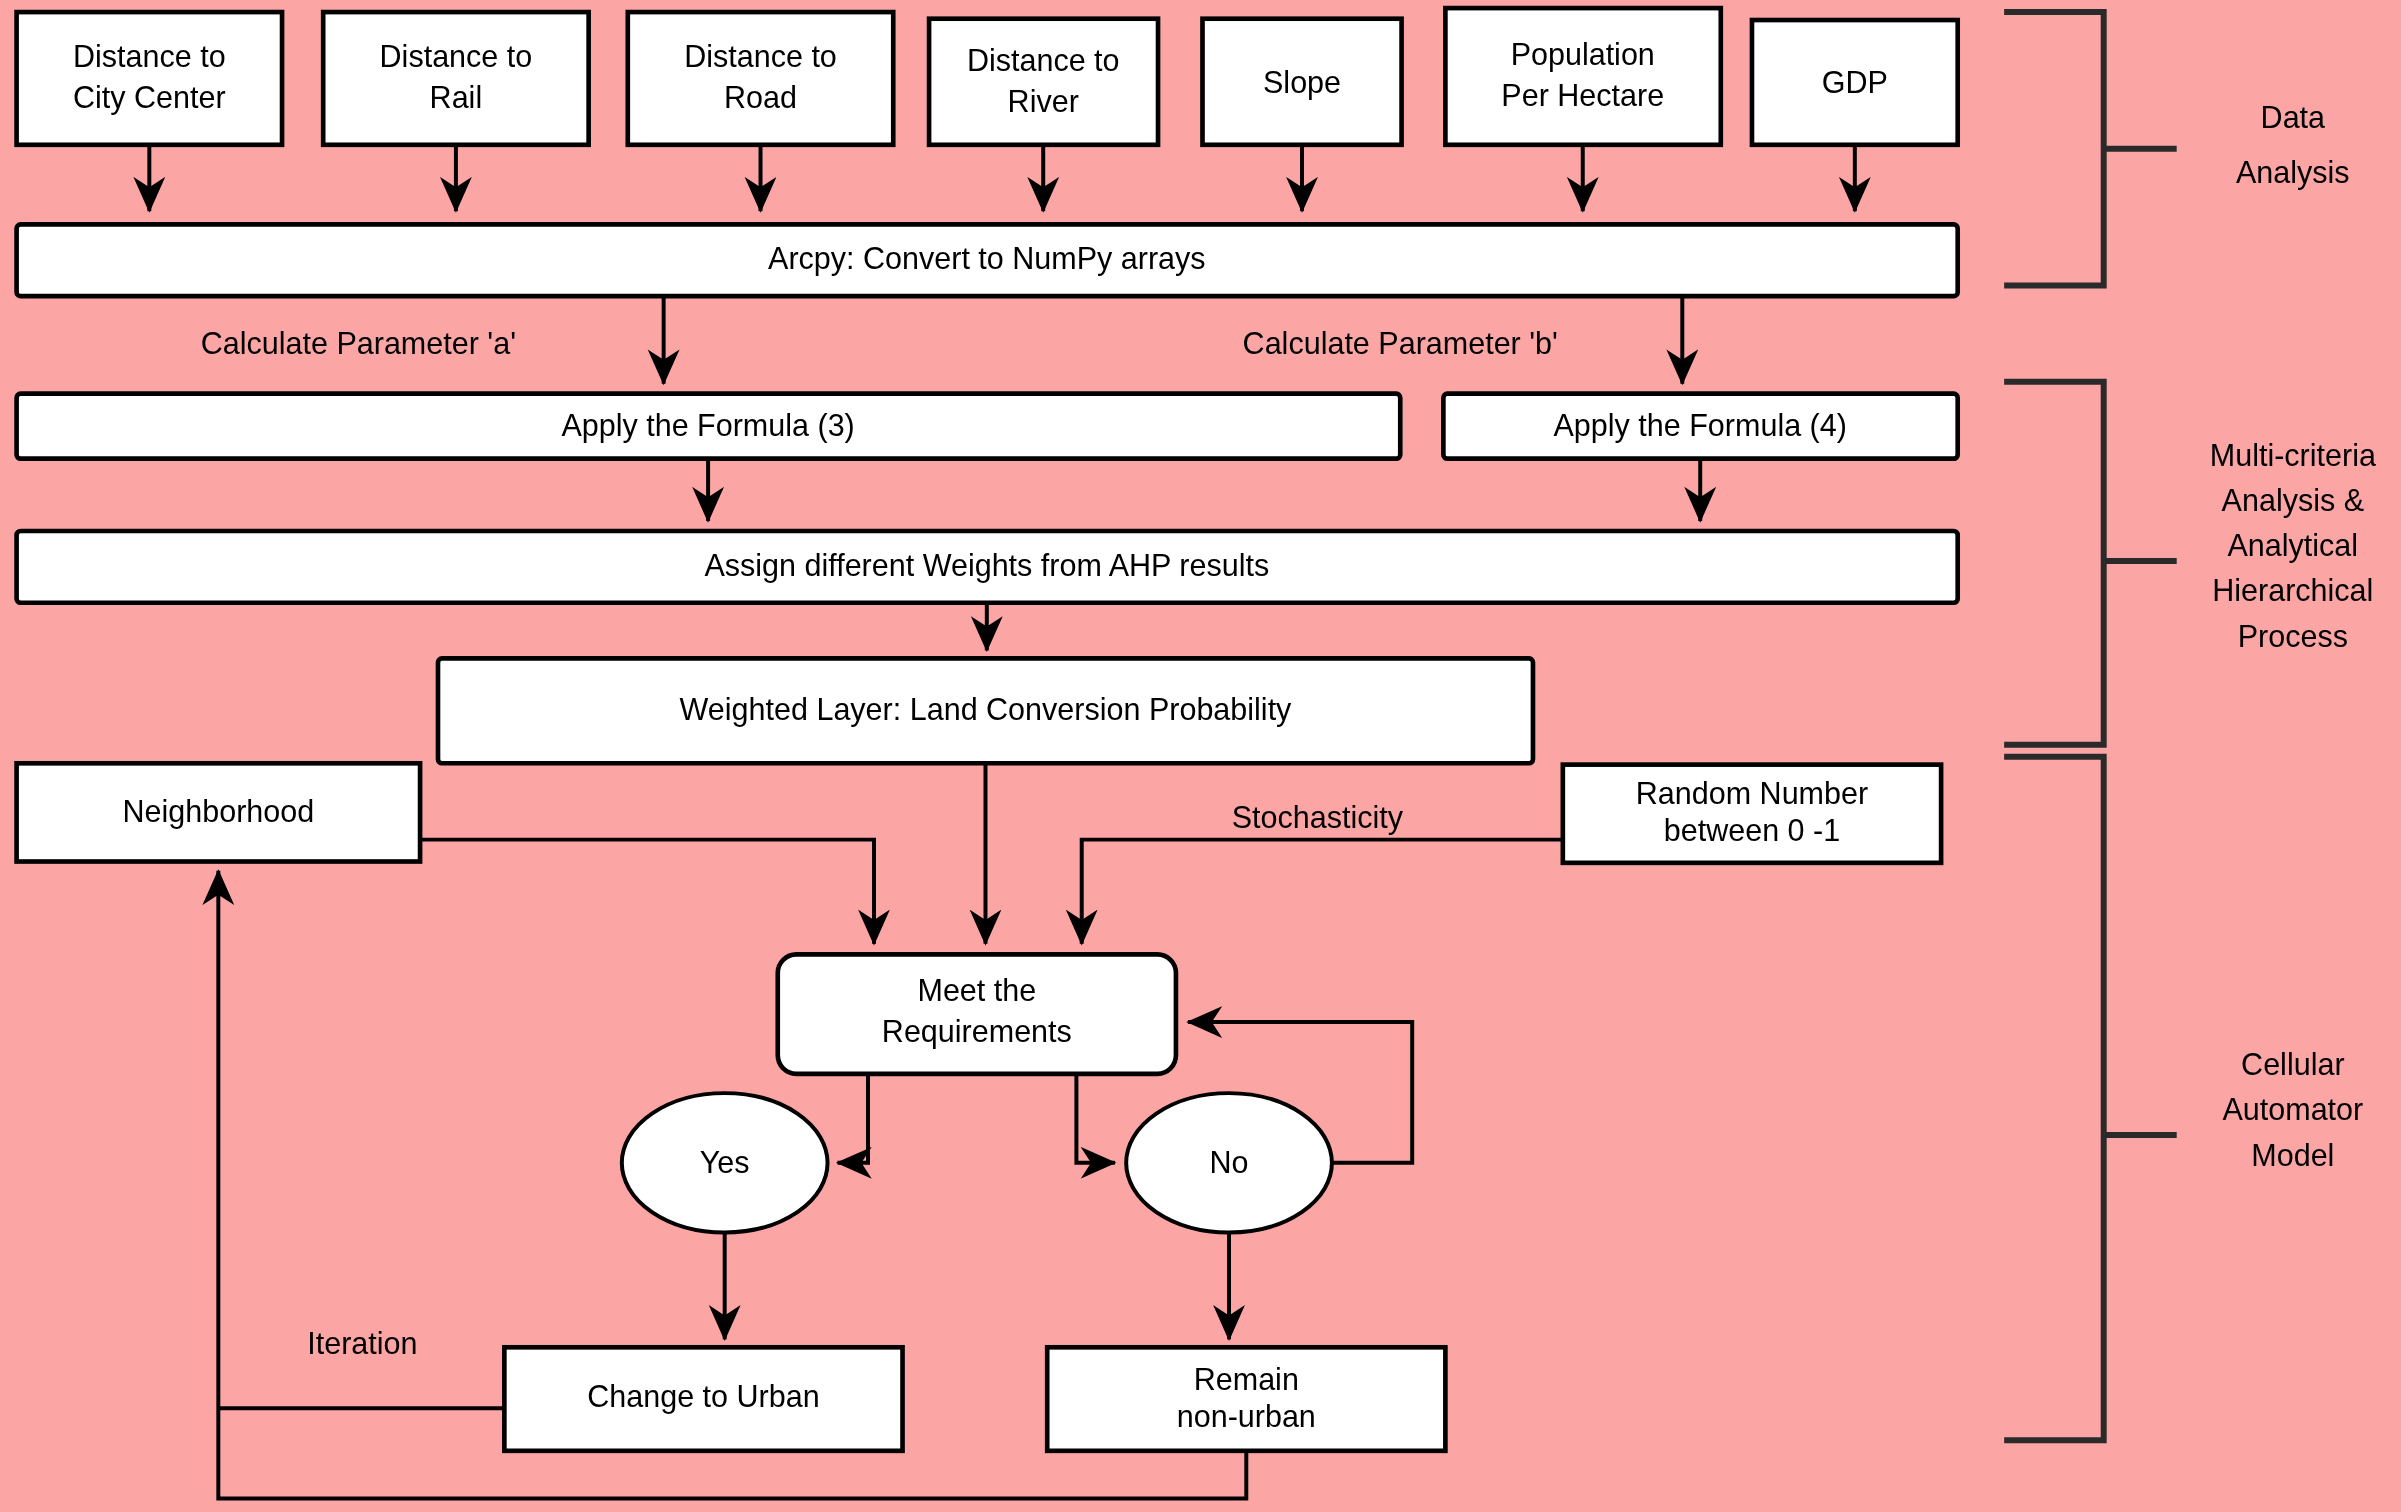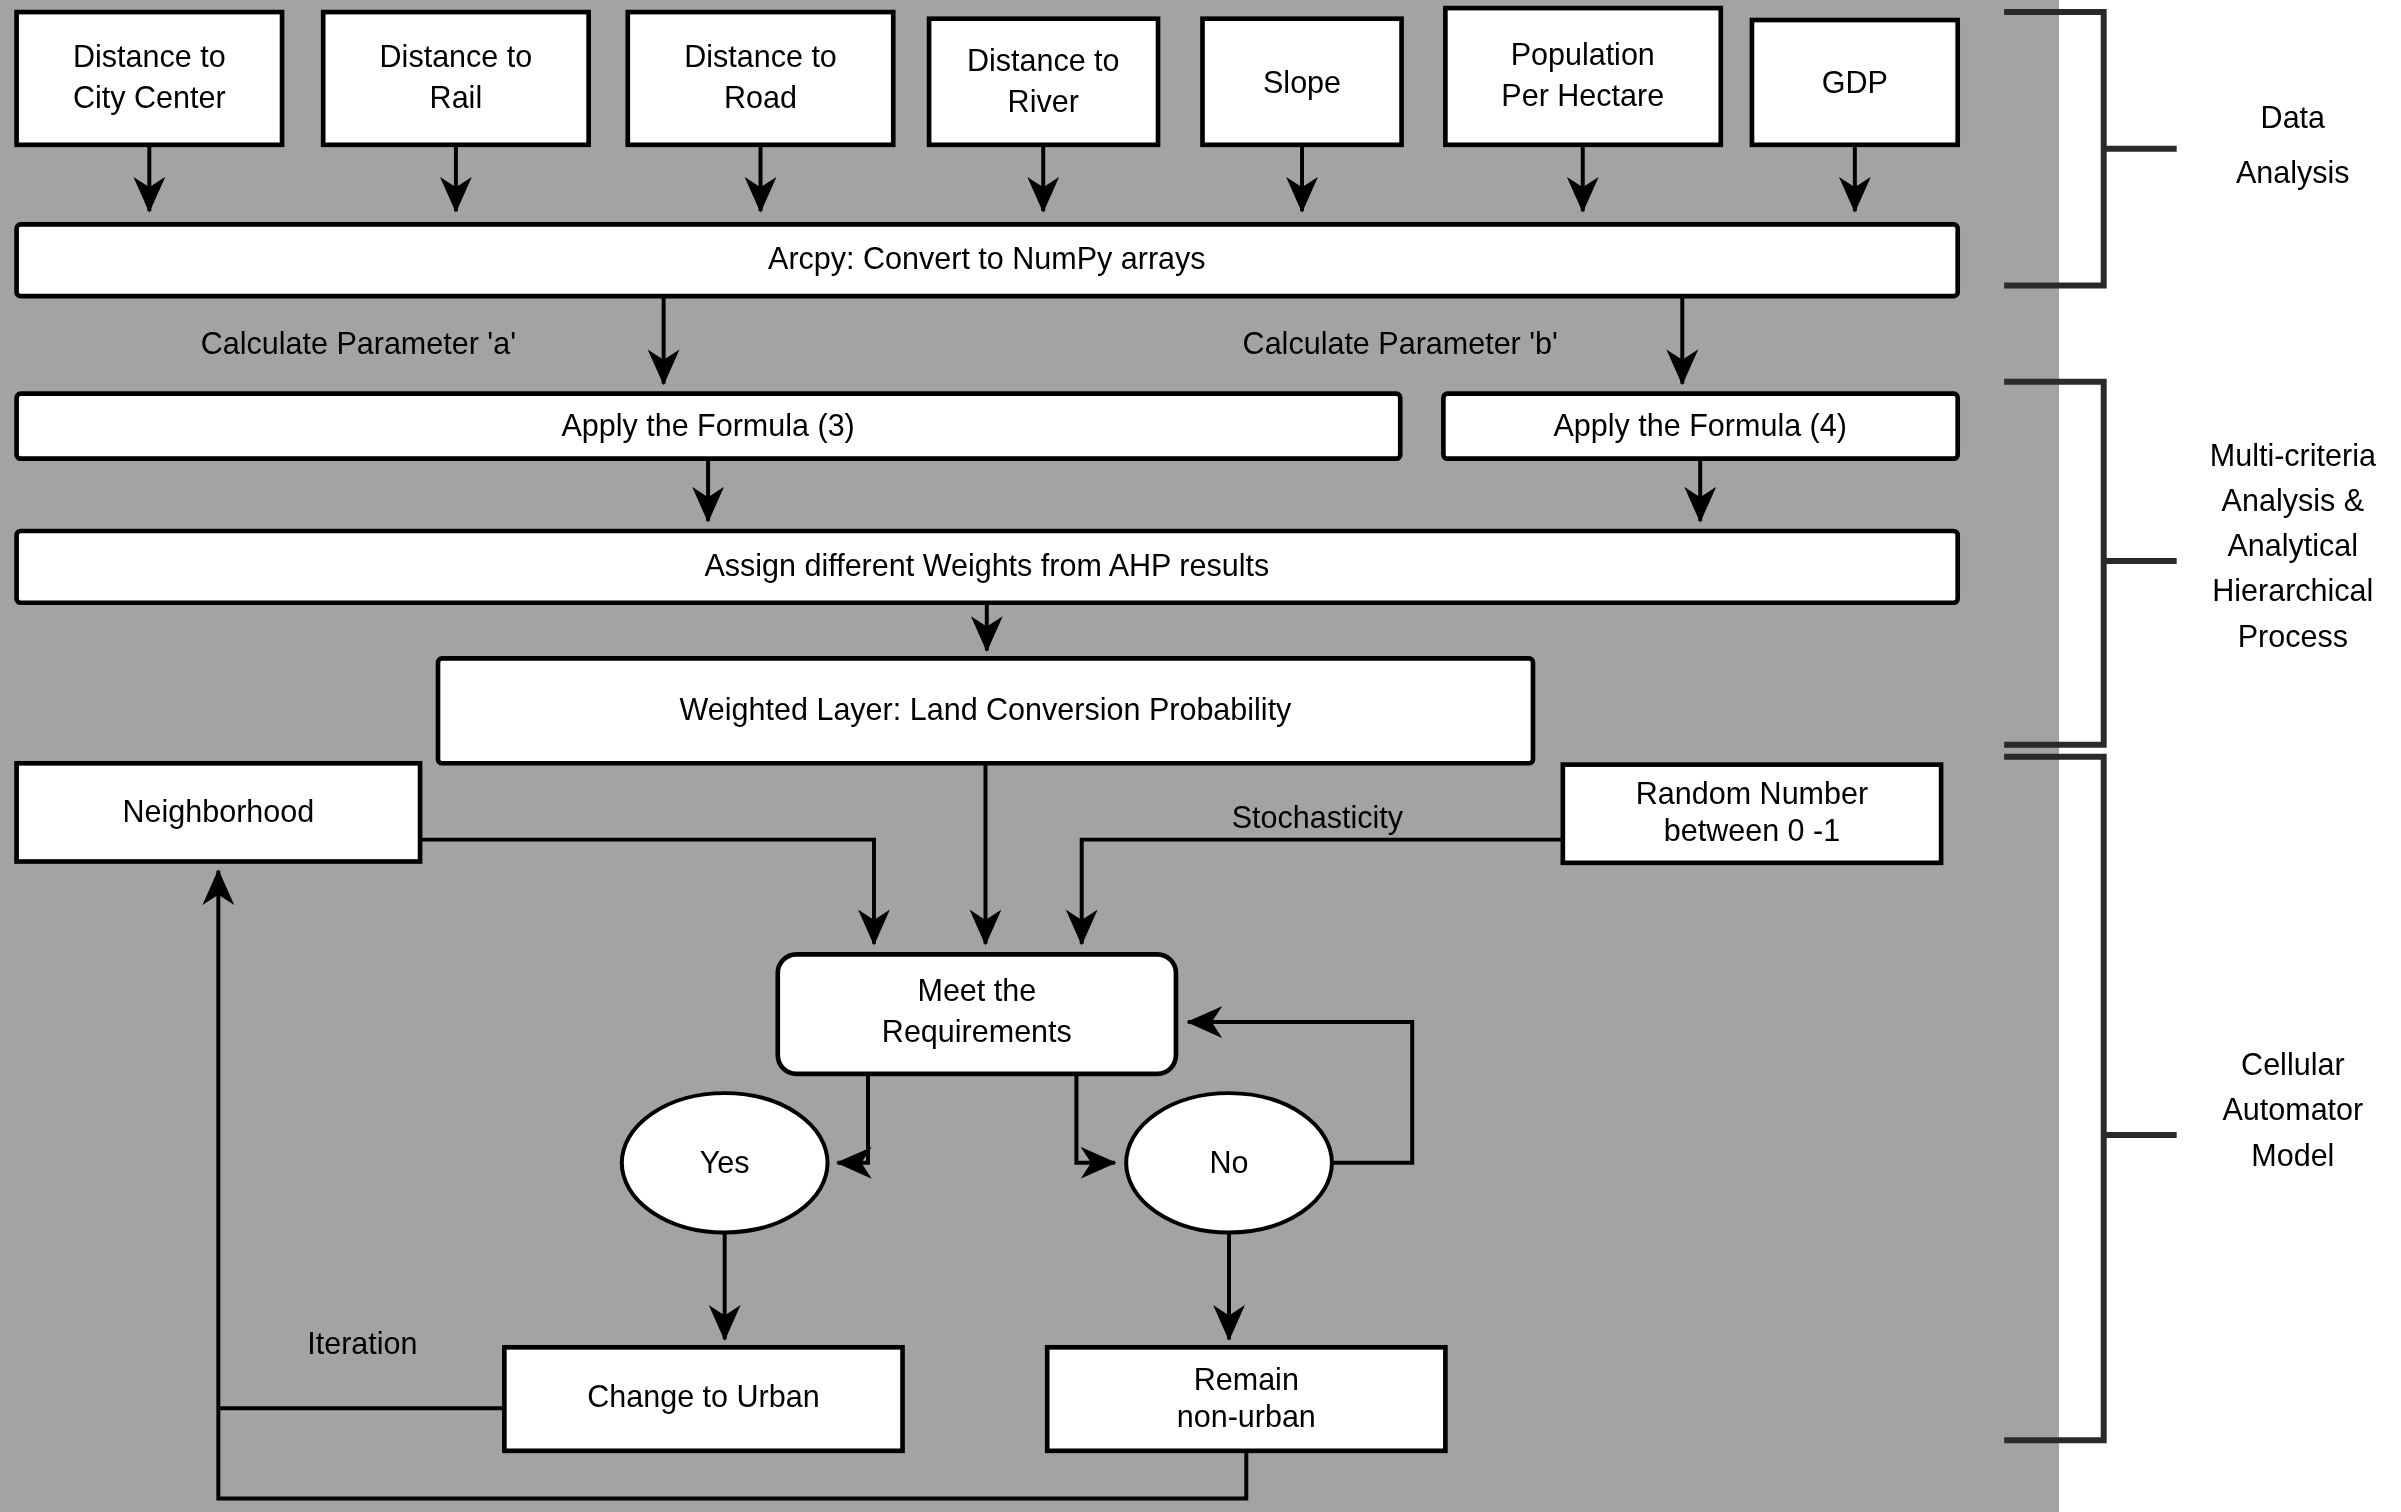--- a/index.html
+++ b/index.html
@@ -2,23 +2,23 @@
 <html style="font-size:10.6px"><head>
 <meta charset="utf-8">
 <style>
   html, body {
     margin: 0;
     padding: 0;
     background: #ffffff;
   }
   #stage {
     position: relative;
-    width: 2059px;
+    width: 2401px;
     height: 1512px;
-    background: #a3a3a3;
+    background: #fca5a5;
     font-family: "Liberation Sans", sans-serif;
   }
   svg.diagram {
     display: block;
     width: 2401px;
     height: 1512px;
   }
   .node-rect {
     fill: #ffffff;
     stroke: #000000;

